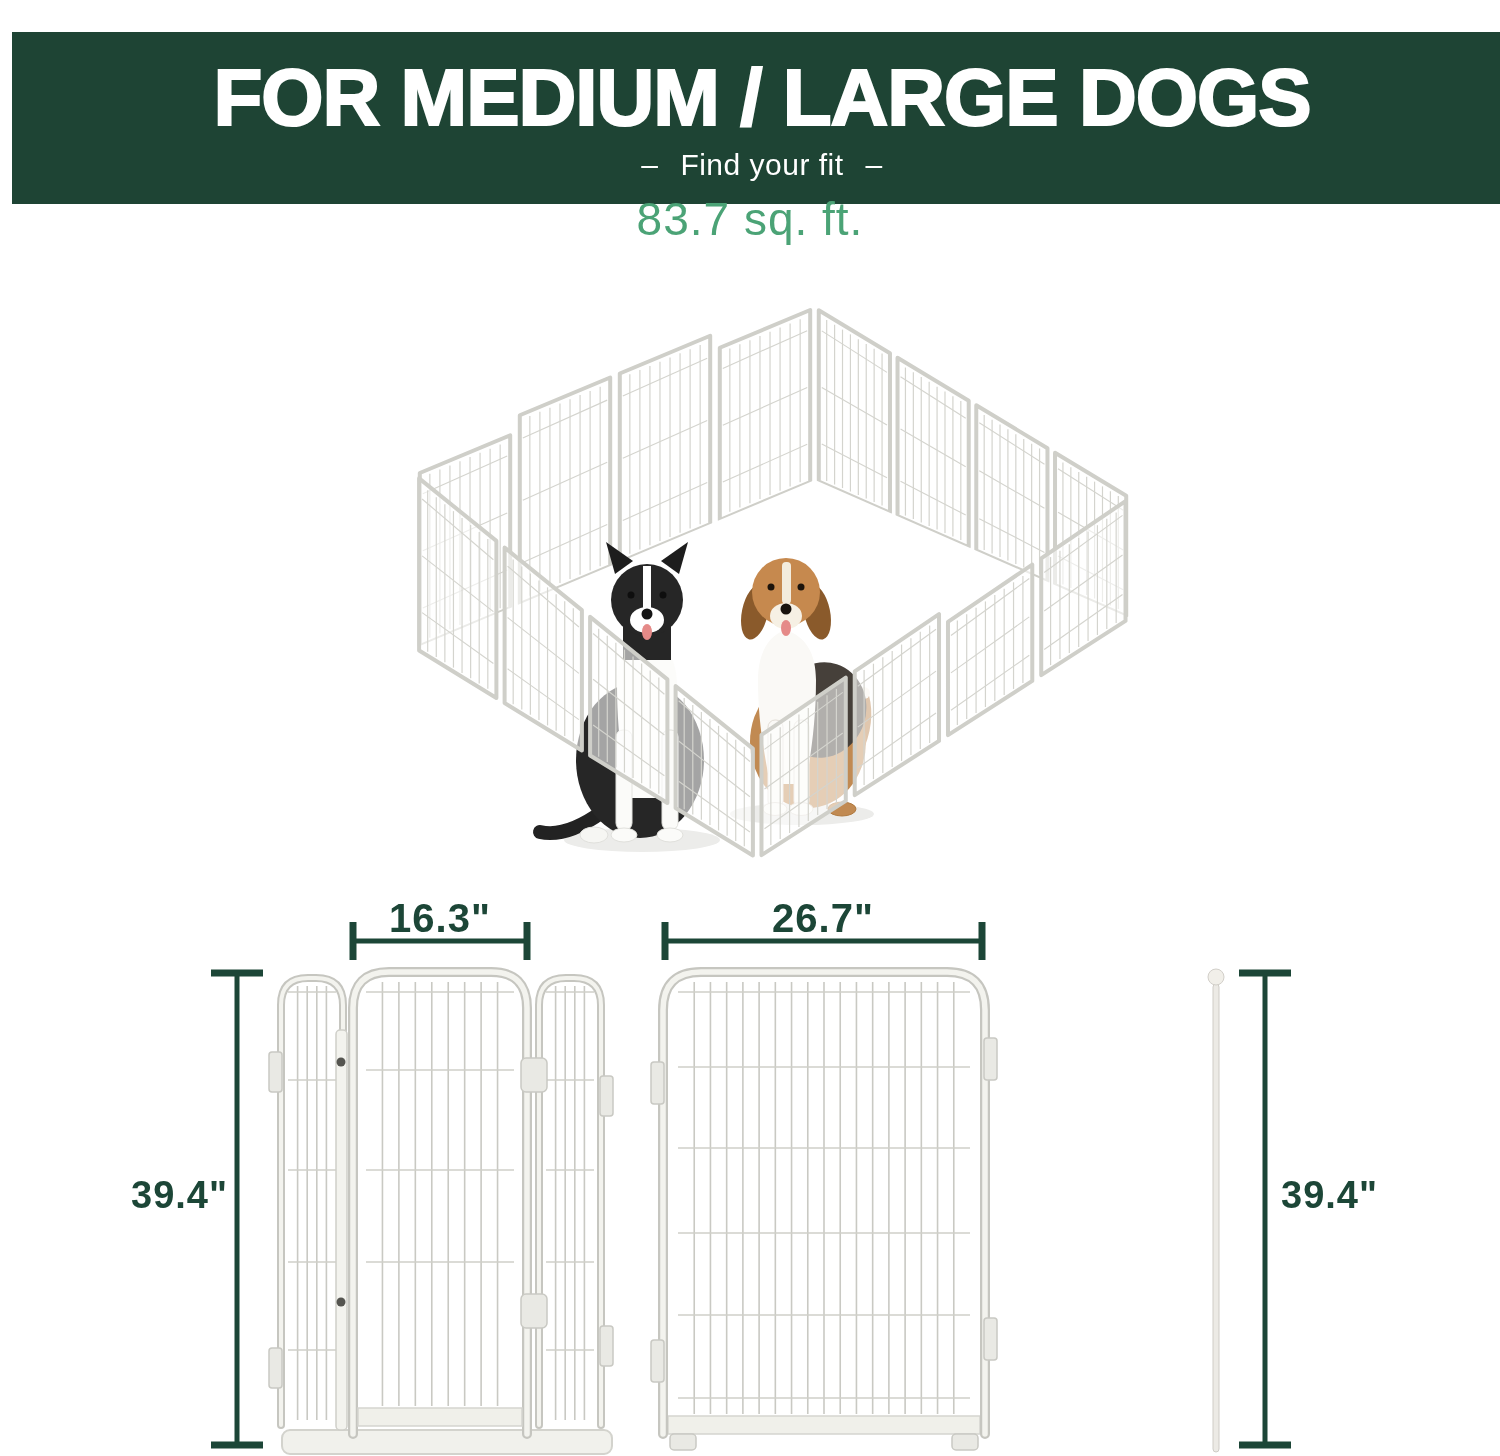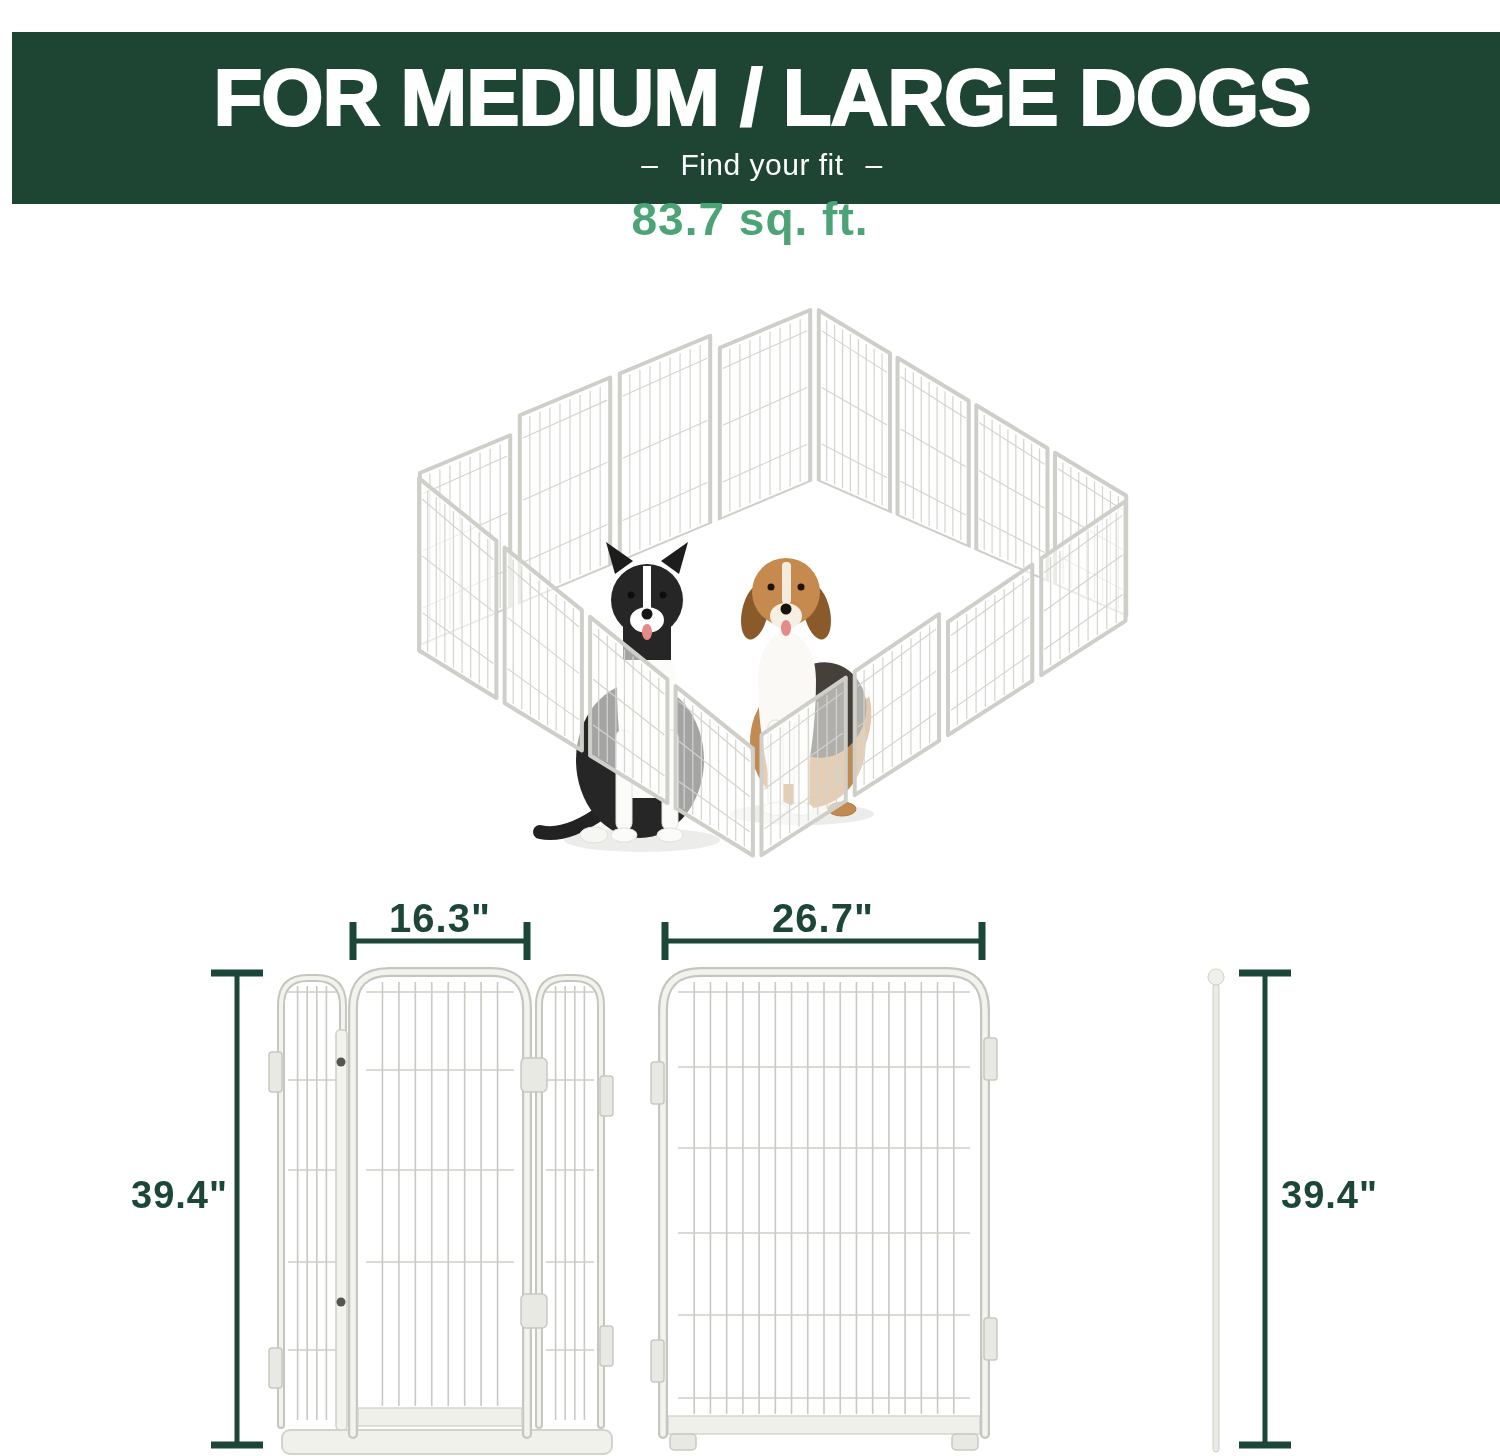--- a/index.html
+++ b/index.html
@@ -8,21 +8,21 @@
   
   .header{position:absolute;left:12px;top:0;width:1500px;height:172px;background:#1e4434;
           display:flex;flex-direction:column;align-items:center;justify-content:flex-start;margin-top:32px;}
   .title{margin-top:26px;color:#ffffff;font-size:80px;font-weight:700;letter-spacing:-1px;
          -webkit-text-stroke:2.2px #ffffff;white-space:nowrap;line-height:1;}
   .subtitle{margin-top:12px;color:#ffffff;font-size:30px;font-weight:500;letter-spacing:.5px;
             display:flex;align-items:center;line-height:1;}
   .subtitle .dash{margin:0 22px;font-weight:400;}
   
   .area{position:absolute;left:0;top:192px;width:1500px;text-align:center;
-        color:#4ba376;font-size:46px;font-weight:700;letter-spacing:1px;}
+        color:#4ba376;font-size:46px;font-weight:400;letter-spacing:1px;}
   
   #pen-svg{position:absolute;left:370px;top:290px;}
   #dim-svg{position:absolute;left:0;top:880px;}
   .fo{fill:none;stroke:#c6c6c0;stroke-width:10;stroke-linecap:round;}
   .fi{fill:none;stroke:#f3f3ee;stroke-width:5.5;stroke-linecap:round;}
   .fo2{fill:none;stroke:#c6c6c0;stroke-width:8;stroke-linecap:round;}
   .fi2{fill:none;stroke:#f3f3ee;stroke-width:4;stroke-linecap:round;}
   .hinge{fill:#e9e9e4;stroke:#c9c9c3;stroke-width:1.5;}
   .base{fill:#f1f1ec;stroke:#d3d3cd;stroke-width:2;}
   .dl{stroke:#1c4637;stroke-width:5;}

